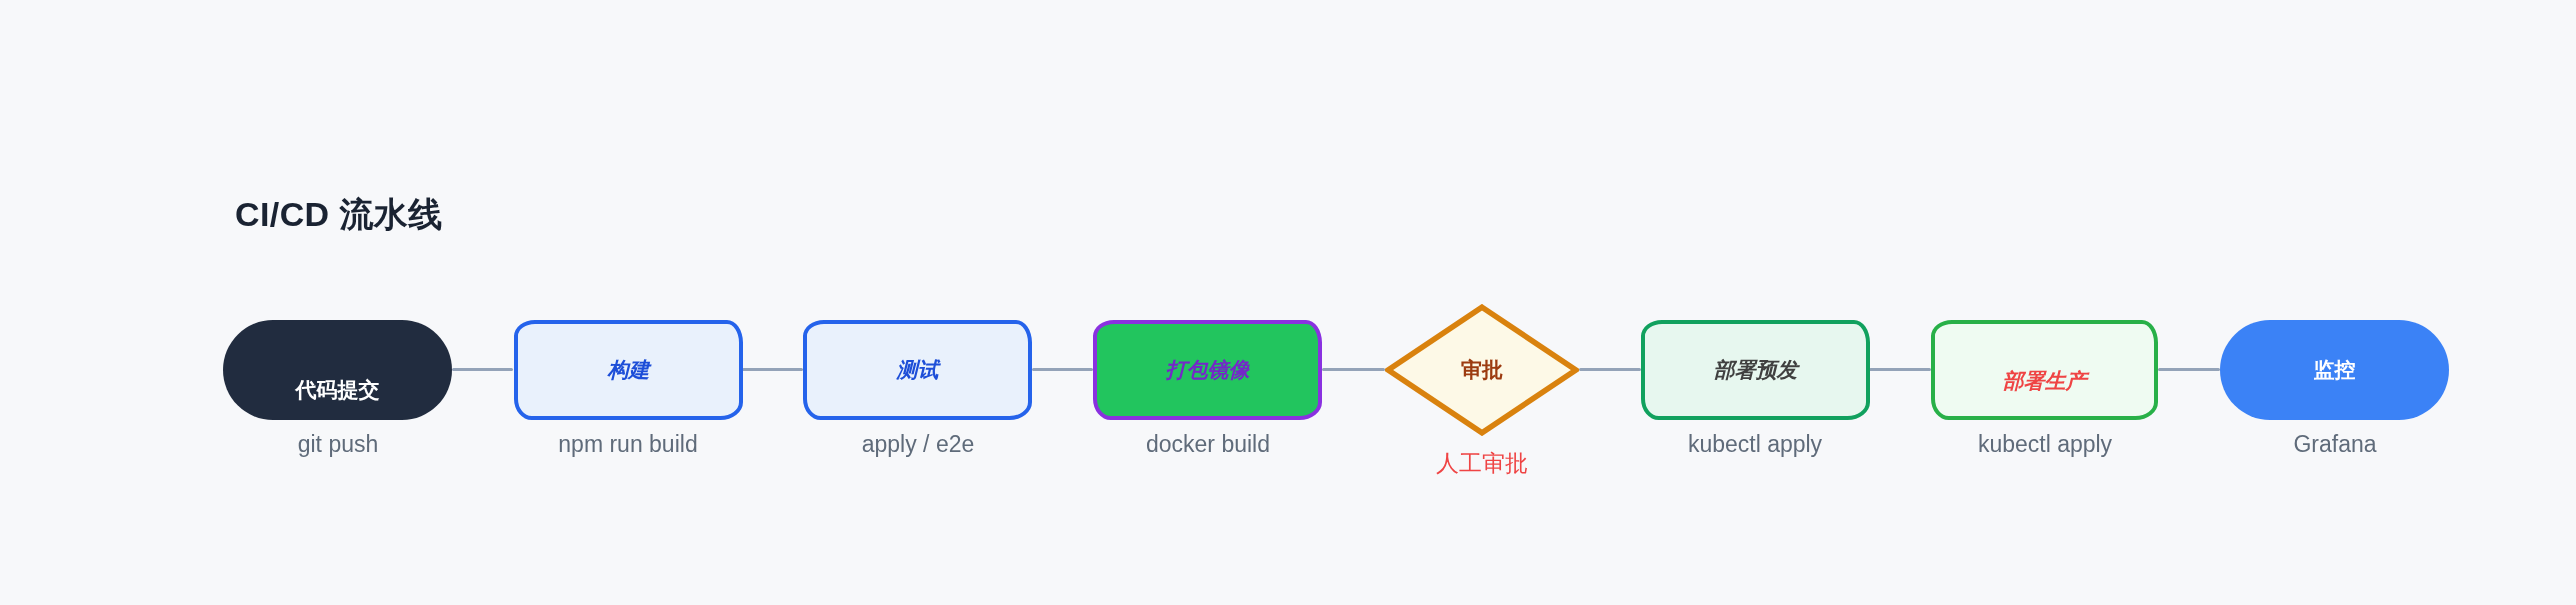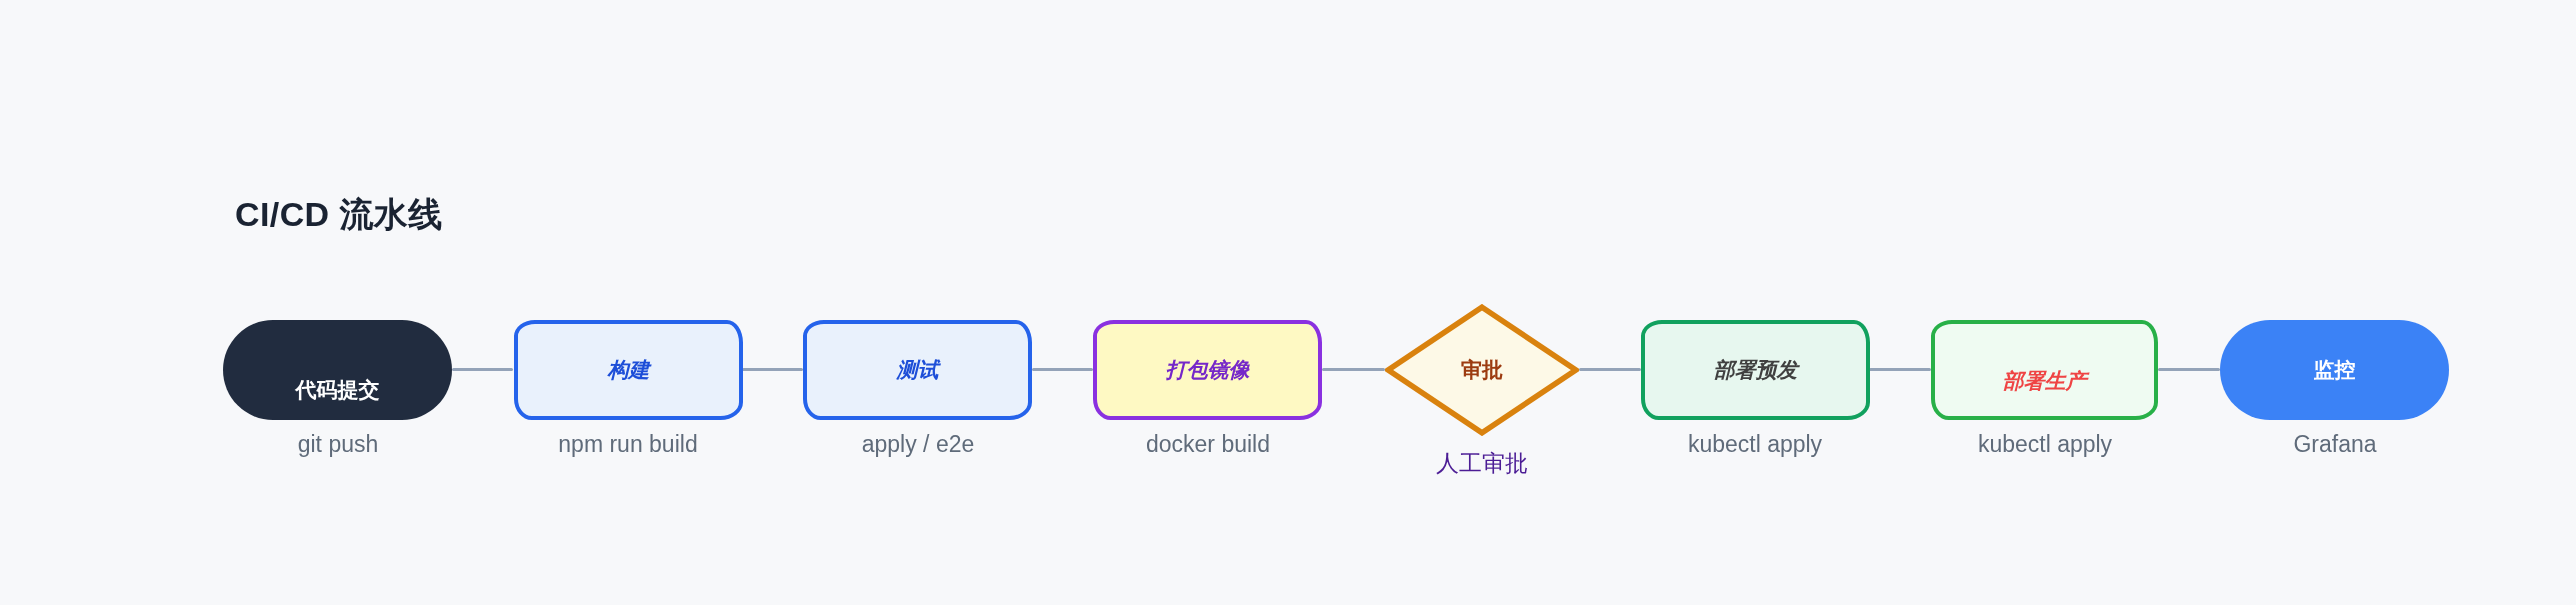--- a/index.html
+++ b/index.html
@@ -95,31 +95,31 @@
       </div>
       <div class="node-sublabel" style="left: 209px; color: rgb(95, 107, 122);">git push</div>
       <div class="node rect" style="left: 514px; width: 229px; background: rgb(233, 241, 252); border-color: rgb(37, 99, 235);">
         <span class="node-label" style="color: rgb(29, 78, 216);">构建</span>
       </div>
       <div class="node-sublabel" style="left: 499px; color: rgb(95, 107, 122);">npm run build</div>
       <div class="node rect" style="left: 803px; width: 229px; background: rgb(233, 241, 252); border-color: rgb(37, 99, 235);">
         <span class="node-label" style="color: rgb(29, 78, 216);">测试</span>
       </div>
       <div class="node-sublabel" style="left: 789px; color: rgb(95, 107, 122);">apply / e2e</div>
-      <div class="node rect" style="left: 1093px; width: 229px; background: #fef9c3; border-color: rgb(138, 49, 224);">
+      <div class="node rect" style="left: 1093px; width: 229px; background: #22c55e; border-color: rgb(138, 49, 224);">
         <span class="node-label" style="color: rgb(117, 39, 201);">打包镜像</span>
       </div>
       <div class="node-sublabel" style="left: 1079px; color: rgb(95, 107, 122);">docker build</div>
       <div class="node diamond" style="left: 1385px; width: 194px;">
         <svg width="194" height="132" viewBox="0 0 241 164">
           <polygon points="120.5,4 237,82 120.5,160 4,82" fill="#fdf9e7" stroke="#d9820e" stroke-width="7"></polygon>
         </svg>
         <span class="node-label" style="color: rgb(156, 59, 16);">审批</span>
       </div>
-      <div class="node-sublabel under-diamond" style="left: 1353px; color: #4c1d95;">人工审批</div>
+      <div class="node-sublabel under-diamond" style="left: 1353px; color: #ef4444;">人工审批</div>
       <div class="node rect" style="left: 1641px; width: 229px; background: rgb(231, 247, 239); border-color: rgb(17, 161, 94);">
         <span class="node-label" style="color: #404040;">部署预发</span>
       </div>
       <div class="node-sublabel" style="left: 1626px; color: rgb(95, 107, 122);">kubectl apply</div>
       <div class="node rect" style="left: 1931px; width: 227px; background: rgb(239, 251, 242); border-color: rgb(40, 176, 72);">
         <span class="node-label" style="color: #ef4444; margin-top: 21px;">部署生产</span>
       </div>
       <div class="node-sublabel" style="left: 1916px; color: rgb(95, 107, 122);">kubectl apply</div>
       <div class="node pill" style="left: 2220px; width: 229px; background: #3b82f6;">
         <span class="node-label" style="color: rgb(255, 255, 255);">监控</span>

